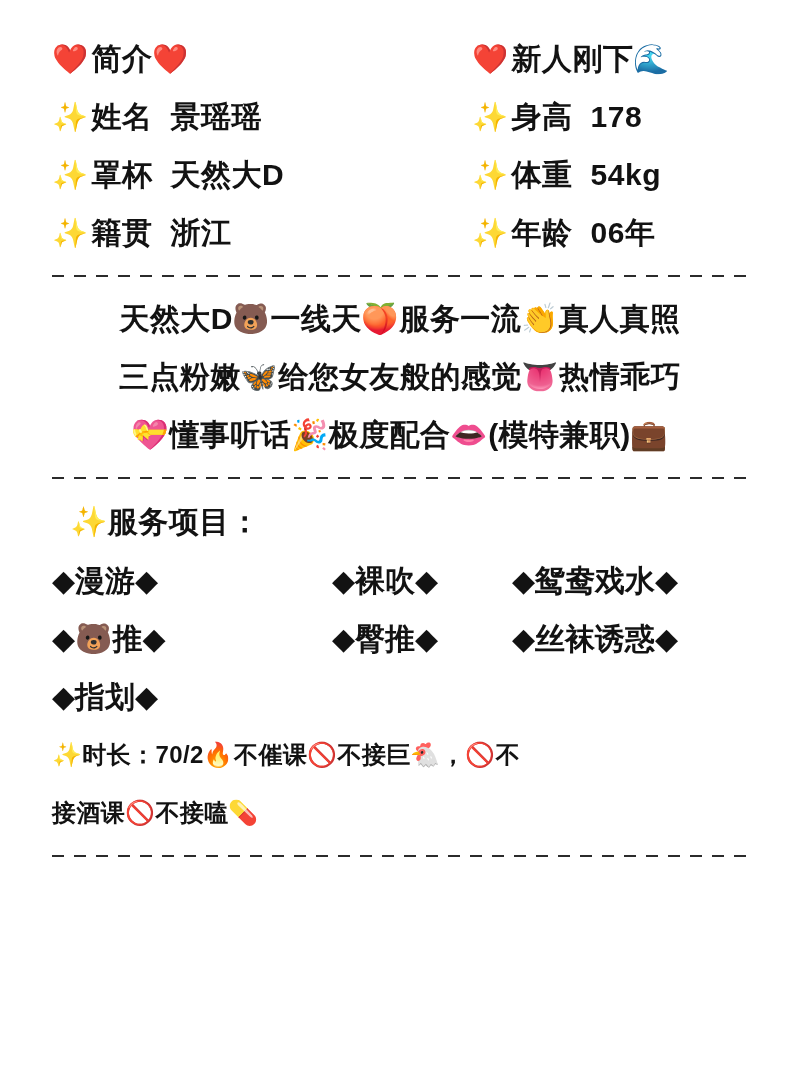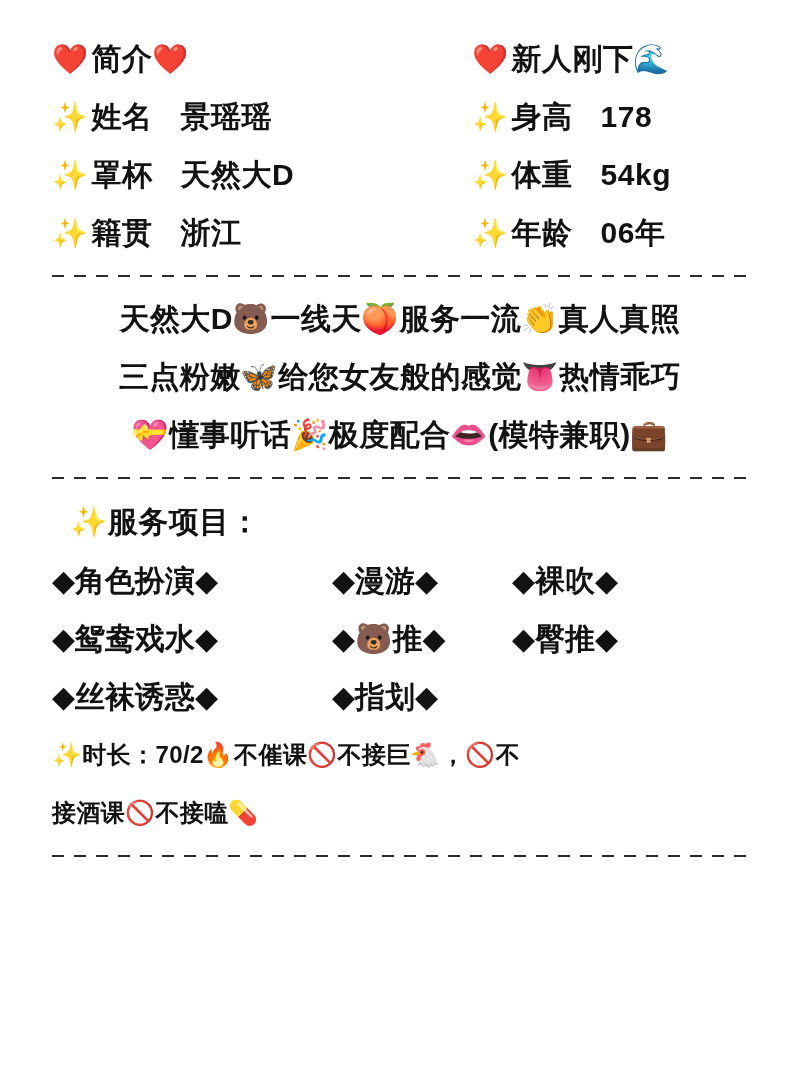--- a/index.html
+++ b/index.html
@@ -39,21 +39,21 @@
   .prow .em {
     font-size: 29px;
     margin-right: 3px;
     line-height: 1;
   }
   .prow .lbl {
     font-weight: 700;
   }
   .prow .val {
     font-weight: 700;
-    margin-left: 28px;
+    margin-left: 18px;
   }
   .prow.headline .lbl {
     font-weight: 700;
   }
 
   
   .dashed {
     margin: 13px 0 13px 0;
     height: 2px;
     background-image: repeating-linear-gradient(
@@ -172,21 +172,20 @@
   </div>
 
   <div class="dashed"></div>
 
   <div class="block">
     <div class="svc-title">
       <span class="em">✨</span><span>服务项目：</span>
     </div>
 
     <div class="svc-grid">
-      <div class="svc-cell">◆角色扮演◆</div>
       <div class="svc-cell">◆漫游◆</div>
       <div class="svc-cell">◆裸吹◆</div>
 
       <div class="svc-cell">◆鸳鸯戏水◆</div>
       <div class="svc-cell">◆🐻推◆</div>
       <div class="svc-cell">◆臀推◆</div>
 
       <div class="svc-cell">◆丝袜诱惑◆</div>
       <div class="svc-cell">◆指划◆</div>
     </div>

